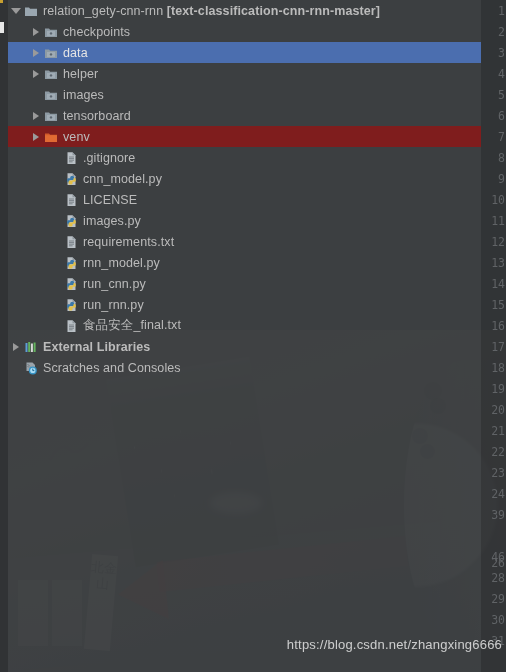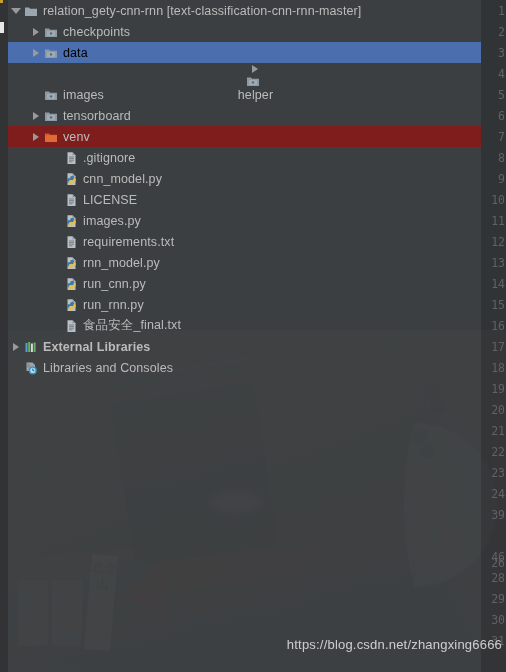--- a/index.html
+++ b/index.html
@@ -106,41 +106,41 @@
   }
 
   .row{
     position:absolute; left:8px; width:473px; height:21px;
     display:flex; align-items:center; white-space:nowrap;
     font-size:12.5px; color:#a9b7c6;
   }
   .row.selected{ background:#4b6eaf; color:#e8e8e8; }
   .row.vcs-ignored{ background:#7f1d1d; }
   .row .label{ color:#bbbbbb; }
-  .row.selected .label{ color:#000000; }
+  .row.selected .label{ color:#e5e5e5; }
 
   .twisty{
     width:11px; height:11px; flex:0 0 11px; position:relative;
     margin-right:3px;
   }
   .twisty.right:after{
     content:""; position:absolute; left:3px; top:2px;
     border-top:4px solid transparent; border-bottom:4px solid transparent;
     border-left:6px solid #9a9a9a;
   }
   .twisty.down:after{
     content:""; position:absolute; left:1px; top:3px;
     border-left:5px solid transparent; border-right:5px solid transparent;
     border-top:6px solid #9a9a9a;
   }
 
   .icon{ width:14px; height:14px; flex:0 0 14px; margin-right:5px;
          display:inline-block; position:relative; }
   .label{ font-size:12.5px; letter-spacing:.1px; }
-  .bracket-name{ font-weight:normal; color:#d8d8d8; }
+  .bracket-name{ font-weight:bold; color:#d8d8d8; }
   .path-text{ color:#8a8a8a; }
 
   
   #editor-gutter{
     position:absolute; left:481px; top:0; width:25px; height:672px;
     background:rgba(49,51,53,.92);
   }
   #editor-gutter .ln{
     position:absolute; right:1px; width:24px; text-align:right;
     font-family:"DejaVu Sans Mono", monospace;
@@ -206,21 +206,21 @@
         </div>
         <div class="row selected" style="top: 42px; padding-left: 22px;">
           <span class="twisty right"></span>
           <span class="icon"><svg width="14" height="14" viewBox="0 0 14 14">
               <path d="M1 3.5h4l1.1 1.3H13V12H1z" fill="#8d9aa3"></path>
               <rect x="3" y="6" width="8" height="5" fill="#9fabb4"></rect>
               <circle cx="7" cy="8.4" r="1.2" fill="#5c6670"></circle>
             </svg></span>
           <span class="label">data</span>
         </div>
-        <div class="row" style="top: 63px; padding-left: 22px; flex-direction: column;">
+        <div class="row" style="top: 63px; padding-left: 22px;">
           <span class="twisty right"></span>
           <span class="icon"><svg width="14" height="14" viewBox="0 0 14 14">
               <path d="M1 3.5h4l1.1 1.3H13V12H1z" fill="#8d9aa3"></path>
               <rect x="3" y="6" width="8" height="5" fill="#9fabb4"></rect>
               <circle cx="7" cy="8.4" r="1.2" fill="#5c6670"></circle>
             </svg></span>
           <span class="label">helper</span>
         </div>
         <div class="row" style="top: 84px; padding-left: 22px;">
           <span class="twisty"></span>
@@ -366,21 +366,21 @@
         </div>
         <div class="row" style="top: 357px; padding-left: 2px;">
           <span class="twisty"></span>
           <span class="icon"><svg width="14" height="14" viewBox="0 0 14 14">
               <path d="M2.5 1.5h6l2.5 2.5V10H2.5z" fill="#9aa3aa"></path>
               <path d="M3.5 3l2.5 2.5M3.5 5l1.5 1.5" stroke="#6a7177" stroke-width="0.9"></path>
               <circle cx="8.8" cy="9.4" r="4" fill="#3592c4"></circle>
               <circle cx="8.8" cy="9.4" r="2.6" fill="#a9dcf5"></circle>
               <path d="M8.8 7.6v2h1.5" stroke="#1d6b96" stroke-width="1" fill="none"></path>
             </svg></span>
-          <span class="label">Libraries and Consoles</span>
+          <span class="label">Scratches and Consoles</span>
         </div>
       </div>
   </div>
 
   <div id="editor-gutter">
     <div id="gutter-sel"></div>
     <div id="gutter-nums">
         <div class="ln" style="top: 4px;">1</div>
         <div class="ln" style="top: 25px;">2</div>
         <div class="ln" style="top: 46px;">3</div>

